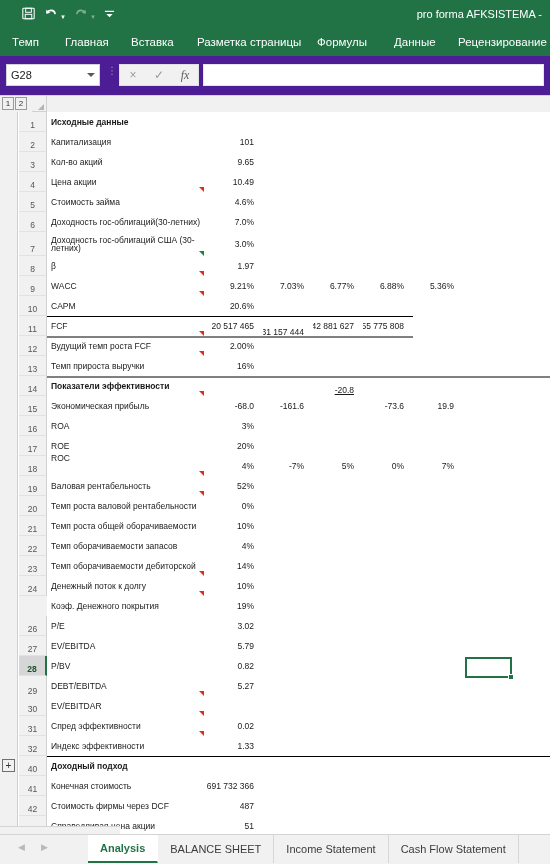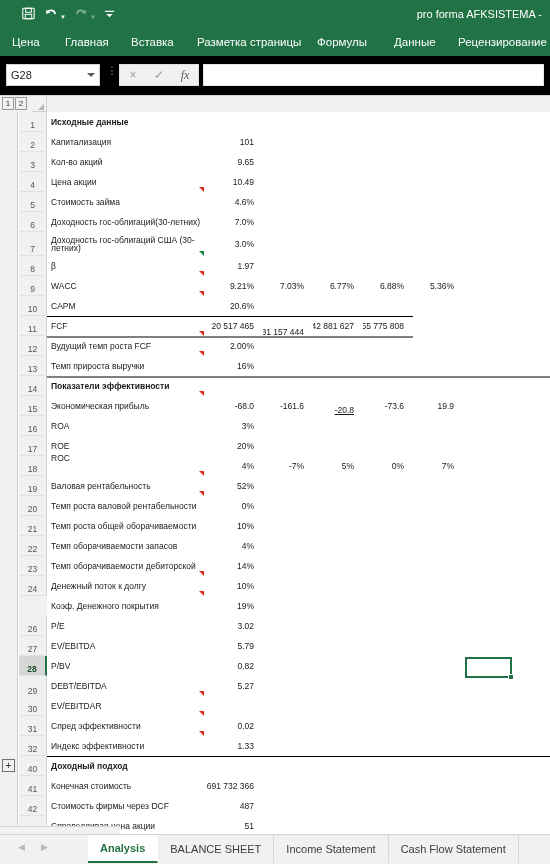--- a/index.html
+++ b/index.html
@@ -43,21 +43,21 @@
   }
   #ribbon-inner { display: flex; align-items: center; height: 29px; }
   .ribbon-tab {
     color: #ffffff; font-size: 11.5px; white-space: nowrap;
     padding: 0 2px; height: 29px; display: flex; align-items: center;
   }
 
   
   #formulabar-area {
     position: absolute; left: 0; top: 56px; width: 550px; height: 40px;
-    background: #000000;
+    background: #4c1d95;
     border-bottom: 1px solid #d4d4d4;
   }
   #namebox {
     position: absolute; left: 6px; top: 8px; width: 94px; height: 22px;
     background: #ffffff; border: 1px solid #d4d4d4;
     display: flex; align-items: center; padding: 0 4px;
     font-size: 11px; color: #222;
   }
   #namebox-text { flex: 1; }
   #namebox-caret {
@@ -254,21 +254,21 @@
         <rect x="1" y="3" width="10" height="1.3" fill="#ffffff"></rect>
         <path d="M2.5 6.5 L6 10 L9.5 6.5 Z" fill="#ffffff"></path>
       </svg>
     </span>
   </div>
   <div id="window-title">pro forma AFKSISTEMA -</div>
 </div>
 
 <div id="ribbon">
   <div id="ribbon-inner">
-      <div class="ribbon-tab" style="position: absolute; left: 10px;">Цена</div>
+      <div class="ribbon-tab" style="position: absolute; left: 10px;">Темп</div>
       <div class="ribbon-tab" style="position: absolute; left: 63px;">Главная</div>
       <div class="ribbon-tab" style="position: absolute; left: 129px;">Вставка</div>
       <div class="ribbon-tab" style="position: absolute; left: 195px;">Разметка страницы</div>
       <div class="ribbon-tab" style="position: absolute; left: 315px;">Формулы</div>
       <div class="ribbon-tab" style="position: absolute; left: 392px;">Данные</div>
       <div class="ribbon-tab" style="position: absolute; left: 456px;">Рецензирование</div>
     </div>
 </div>
 
 <div id="formulabar-area">
@@ -383,21 +383,21 @@
       <div class="cell label" style="top: 224px; height: 20px;">Вудущий темп роста FCF</div>
       <div class="cell num" style="left: 157px; width: 59px; top: 224px; height: 20px;">2.00%</div>
       <div class="comment-mark" style="left: 152px; top: 219px;"></div>
       <div class="cell label" style="top: 244px; height: 20px;">Темп прироста выручки</div>
       <div class="cell num" style="left: 157px; width: 59px; top: 244px; height: 20px;">16%</div>
       <div class="comment-mark" style="left: 152px; top: 239px;"></div>
       <div class="cell label bold" style="top: 264px; height: 20px;">Показатели эффективности</div>
       <div class="cell label" style="top: 284px; height: 20px;">Экономическая прибыль</div>
       <div class="cell num" style="left: 157px; width: 59px; top: 284px; height: 20px;">-68.0</div>
       <div class="cell num" style="left: 216px; width: 50px; top: 284px; height: 20px;">-161.6</div>
-      <div class="cell num" style="left: 266px; width: 50px; top: 288px; height: 20px; text-decoration: underline;">-20.8</div>
+      <div class="cell num" style="left: 266px; width: 50px; top: 268px; height: 20px; text-decoration: underline;">-20.8</div>
       <div class="cell num" style="left: 316px; width: 50px; top: 284px; height: 20px;">-73.6</div>
       <div class="cell num" style="left: 366px; width: 50px; top: 284px; height: 20px;">19.9</div>
       <div class="comment-mark" style="left: 152px; top: 279px;"></div>
       <div class="cell label" style="top: 304px; height: 20px;">ROA</div>
       <div class="cell num" style="left: 157px; width: 59px; top: 304px; height: 20px;">3%</div>
       <div class="cell label" style="top: 324px; height: 20px;">ROE</div>
       <div class="cell num" style="left: 157px; width: 59px; top: 324px; height: 20px;">20%</div>
       <div class="cell label" style="top: 336px; height: 20px;">ROC</div>
       <div class="cell num" style="left: 157px; width: 59px; top: 344px; height: 20px;">4%</div>
       <div class="cell num" style="left: 216px; width: 50px; top: 344px; height: 20px;">-7%</div>

